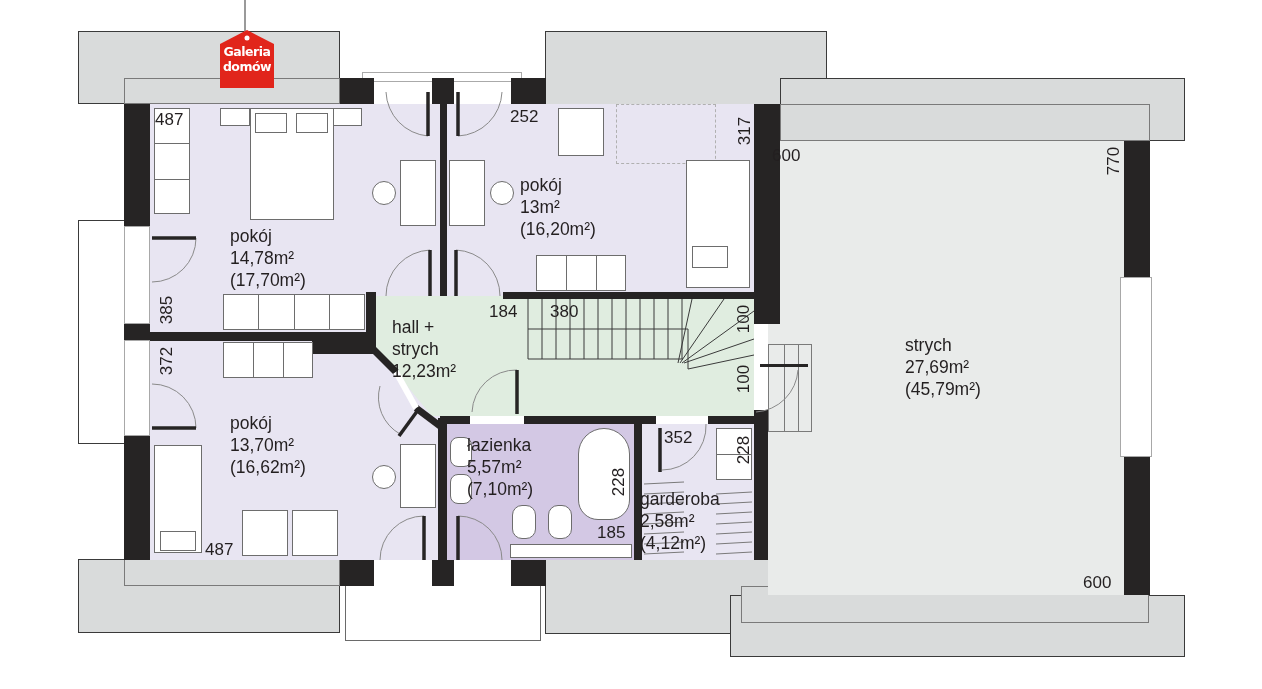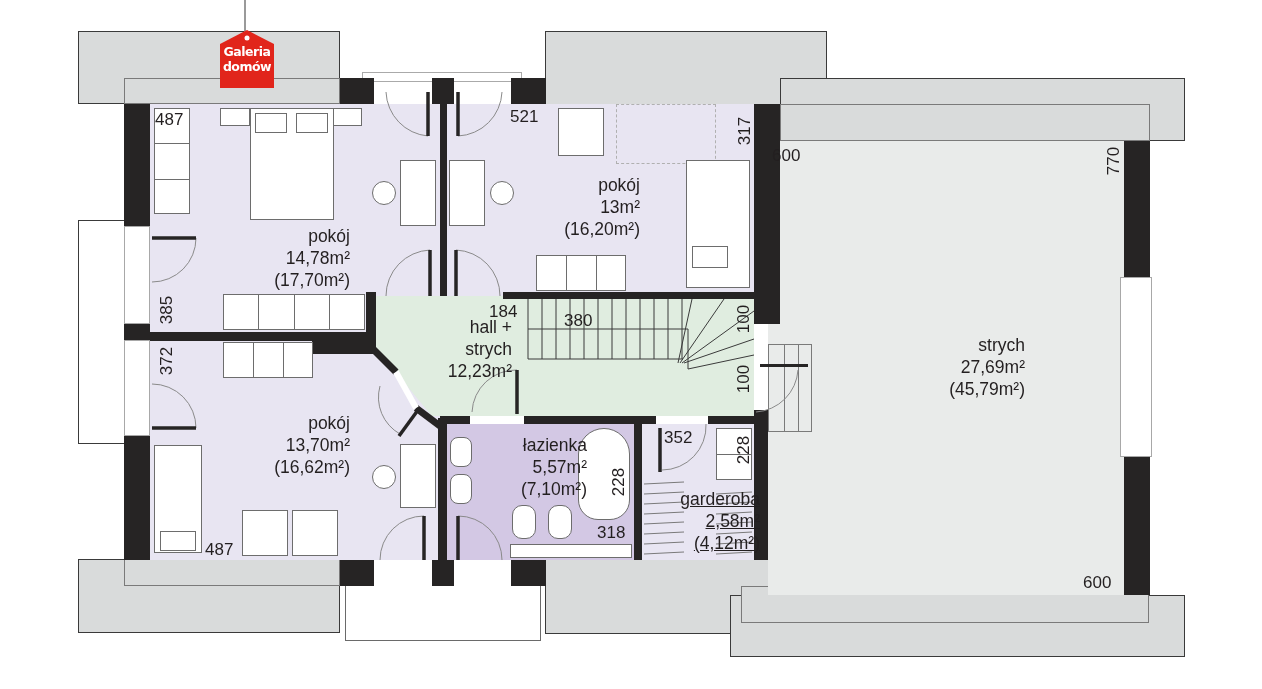--- a/index.html
+++ b/index.html
@@ -7,21 +7,21 @@
   .abs{position:absolute;box-sizing:border-box;}
   .roof{background:#d9dbdb;border:1.5px solid #3a3a3a;}
   .roof2{background:#d9dbdb;border:1.5px solid #7a7a7a;}
   .wall{background:#262424;}
   .room-purple{background:#e8e5f2;}
   .room-bath{background:#d3c8e4;}
   .room-hall{background:#e0ede0;}
   .room-attic{background:#e9ebea;}
   .white{background:#ffffff;}
   .furn{background:#fff;border:1.3px solid #6d6d6d;}
-  .lbl{position:absolute;text-align:right;font-size:17.5px;line-height:22px;color:#231f20;white-space:nowrap;}
+  .lbl{position:absolute;text-align:left;font-size:17.5px;line-height:22px;color:#231f20;white-space:nowrap;}
   .dim{position:absolute;font-size:17px;line-height:18px;color:#231f20;white-space:nowrap;}
   .rot{transform:rotate(-90deg);transform-origin:center center;}
   .dash{border:1.2px dashed #b0b0b0;}
   .win{background:#fff;border:1px solid #a8a8a8;}
   svg{position:absolute;overflow:visible;}
   .tag{position:absolute;left:220px;top:30px;width:54px;height:58px;}
 </style>
 </head>
 <body>
 
@@ -241,40 +241,40 @@
 <div class="lbl" style="left:230px;top:412px;width:120px;">
   <div>pokój</div>
   <div>13,70m²</div>
   <div>(16,62m²)</div>
 </div>
 <div class="lbl" style="left:467px;top:434px;width:120px;">
   <div>łazienka</div>
   <div>5,57m²</div>
   <div>(7,10m²)</div>
 </div>
-<div class="lbl" style="left:640px;top:488px;width:120px;text-decoration:underline;">
+<div class="lbl" style="left:640px;top:488px;width:120px;">
   <div>garderoba</div>
   <div>2,58m²</div>
   <div>(4,12m²)</div>
 </div>
 <div class="lbl" style="left:905px;top:334px;width:120px;">
   <div>strych</div>
   <div>27,69m²</div>
   <div>(45,79m²)</div>
 </div>
 
 <div class="dim" style="left:155px;top:111px;">487</div>
 <div class="dim rot" style="left:153px;top:301px;">385</div>
 <div class="dim rot" style="left:153px;top:352px;">372</div>
 <div class="dim" style="left:205px;top:541px;">487</div>
-<div class="dim" style="left:510px;top:108px;">521</div>
+<div class="dim" style="left:510px;top:108px;">252</div>
 <div class="dim rot" style="left:731px;top:122px;">317</div>
 <div class="dim" style="left:489px;top:303px;">184</div>
-<div class="dim" style="left:564px;top:303px;margin-top:9px;">380</div>
+<div class="dim" style="left:550px;top:303px;">380</div>
 <div class="dim rot" style="left:730px;top:310px;">100</div>
 <div class="dim rot" style="left:730px;top:370px;">100</div>
-<div class="dim" style="left:597px;top:524px;">318</div>
+<div class="dim" style="left:597px;top:524px;">185</div>
 <div class="dim rot" style="left:605px;top:473px;">228</div>
 <div class="dim" style="left:664px;top:429px;">352</div>
 <div class="dim rot" style="left:730px;top:441px;">228</div>
 <div class="dim" style="left:772px;top:147px;">600</div>
 <div class="dim" style="left:1083px;top:574px;">600</div>
 <div class="dim rot" style="left:1100px;top:152px;">770</div>
 
 </body></html>

